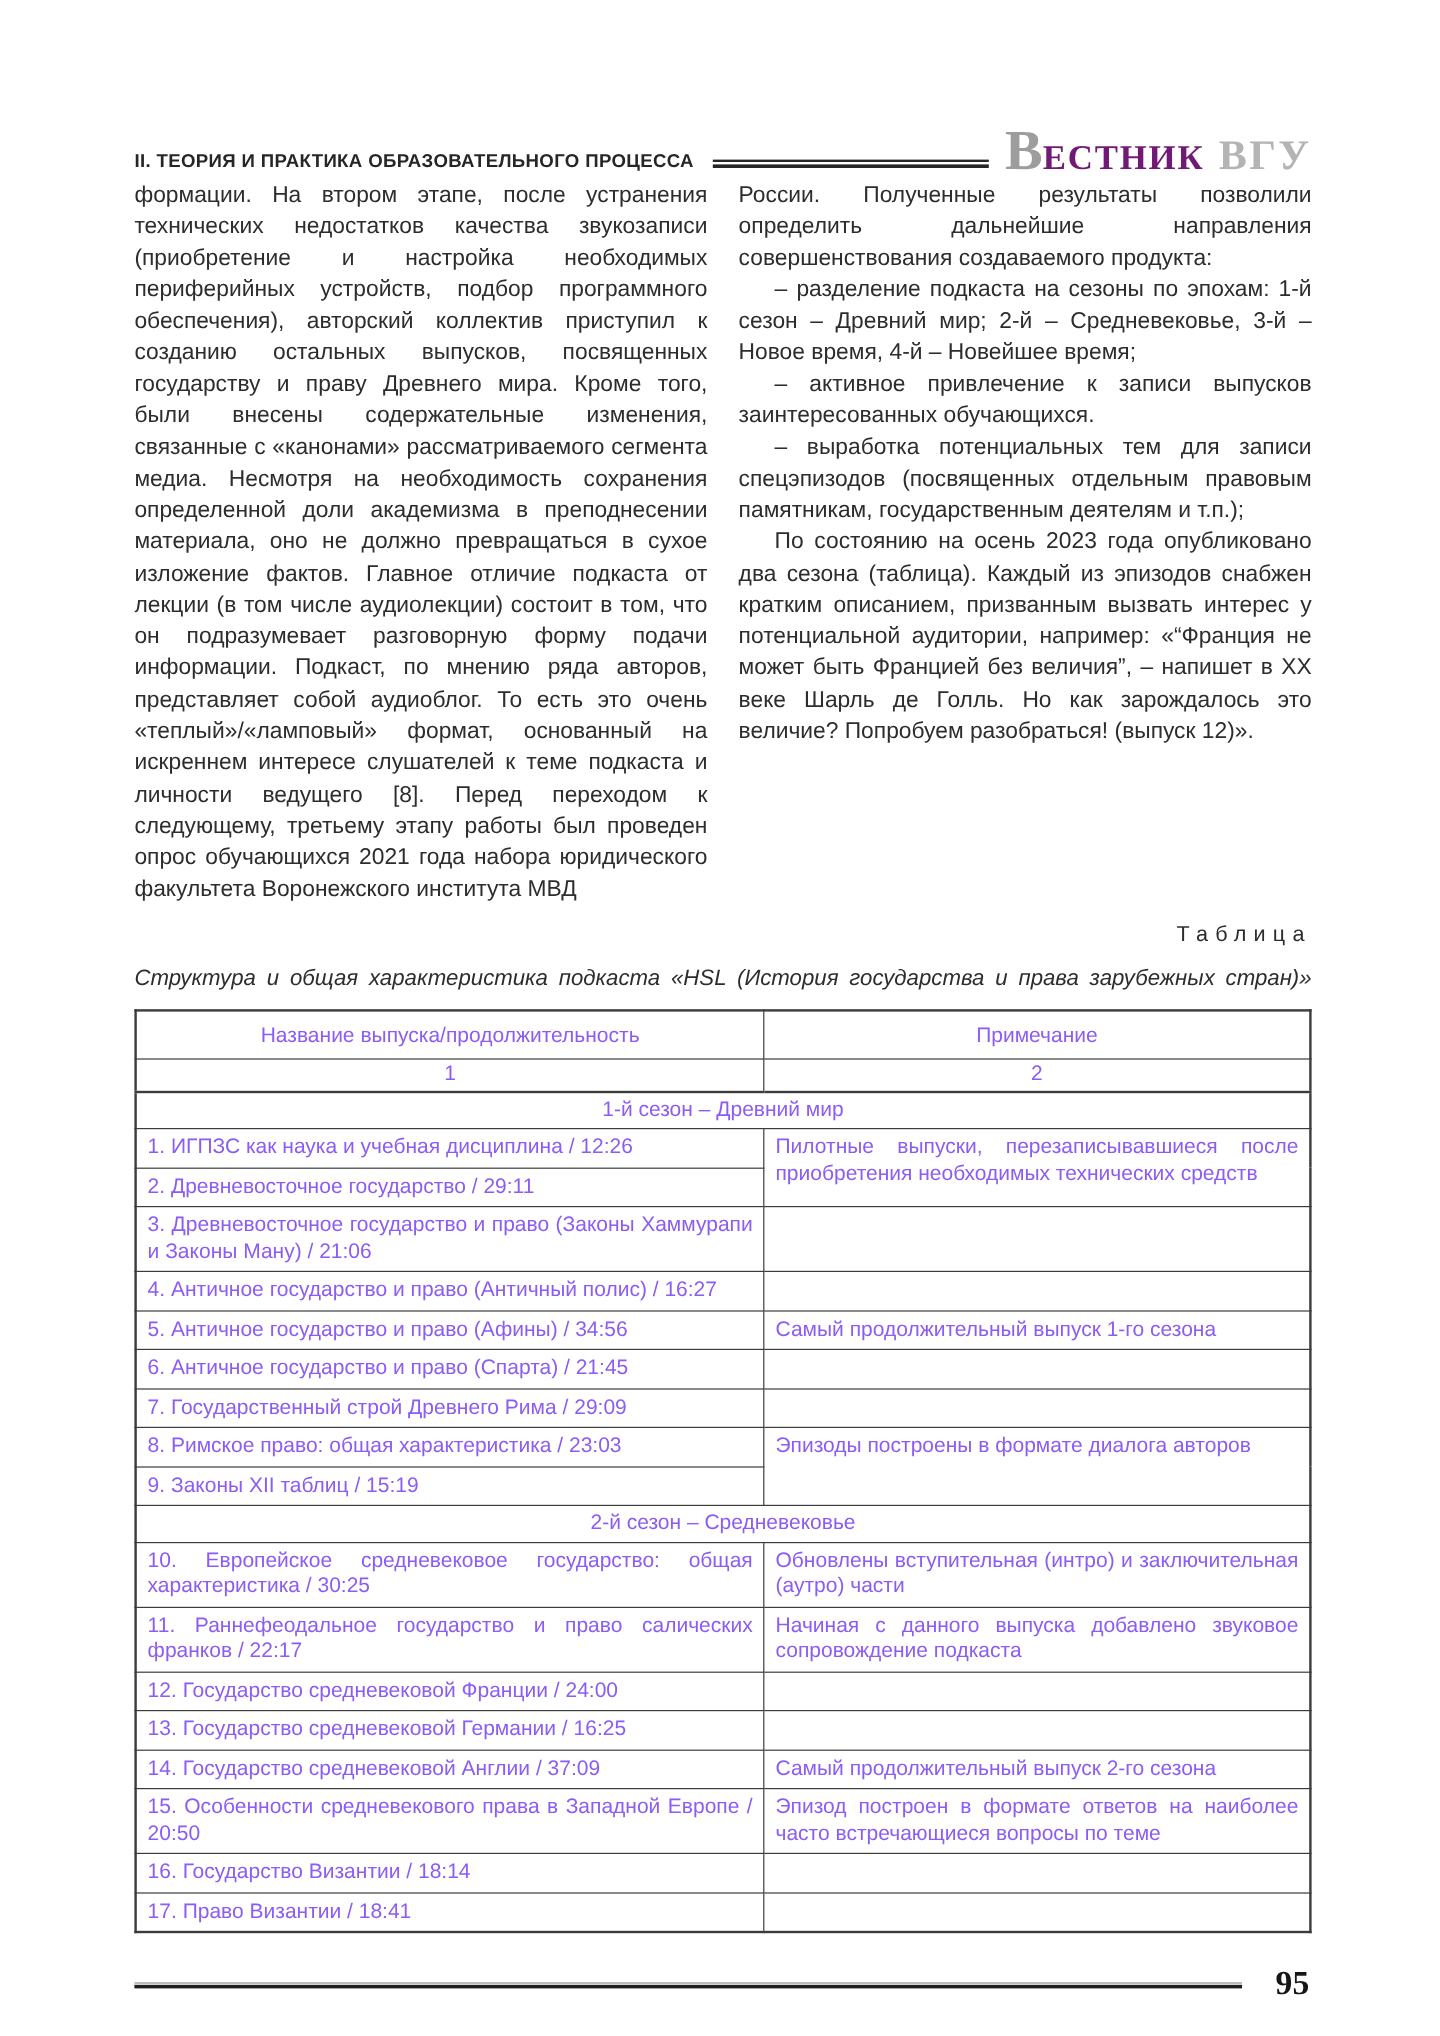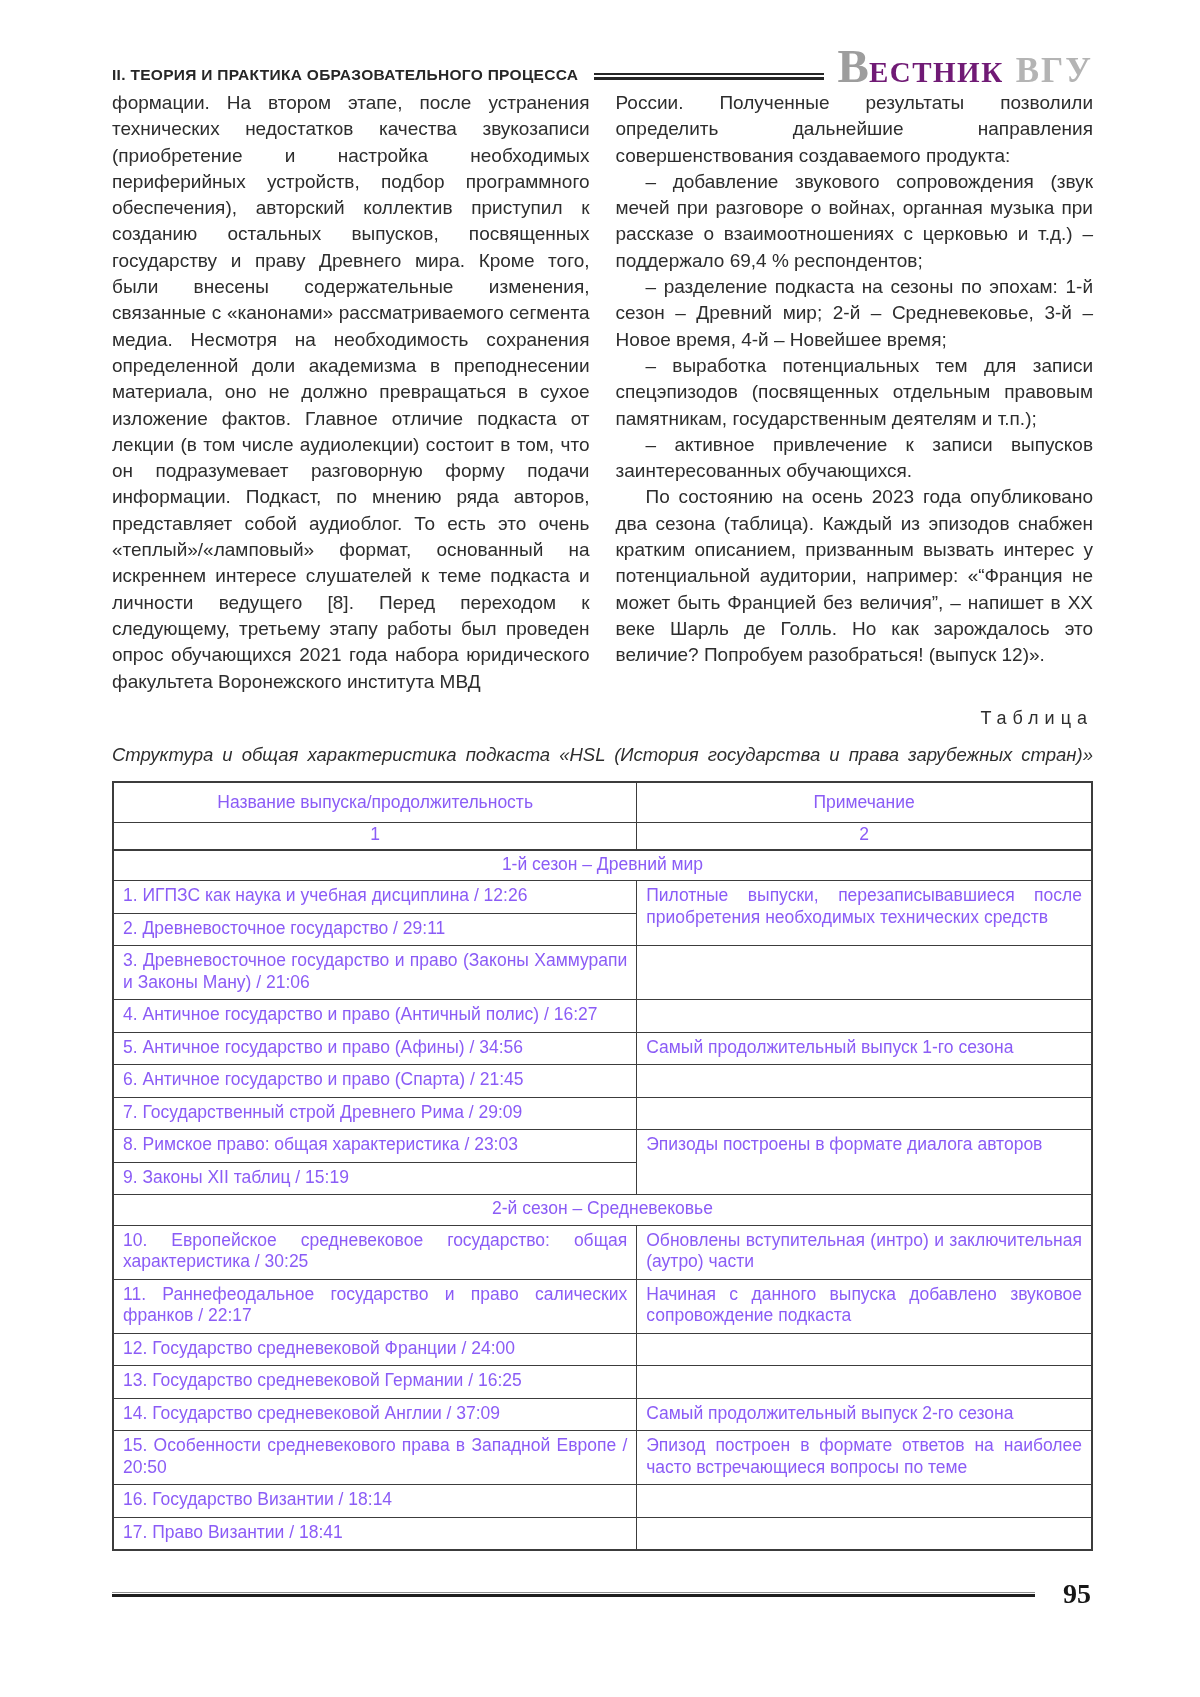--- a/index.html
+++ b/index.html
@@ -3,21 +3,21 @@
 <meta charset="utf-8">
 <style>
   html, body { margin: 0; padding: 0; background: #ffffff; }
   .page {
     position: relative;
     width: 1200px;
     height: 1697px;
     margin: 0 auto;
     background: #ffffff;
     box-sizing: border-box;
-    padding: 43px 107px 0 112px;
+    padding: 103px 107px 0 112px;
     overflow: hidden;
     font-family: "Liberation Sans", sans-serif;
     color: #2d2d2d;
   }
 
   
   .header { display: flex; align-items: flex-end; }
   .section-title {
     font-weight: bold;
     font-size: 15.5px;
@@ -119,24 +119,23 @@
       <span class="logo-initial">В</span><span class="logo-rest">ЕСТНИК</span><span class="logo-abbr">ВГУ</span>
     </div>
   </div>
 
   <div class="columns">
     <div class="col">
       <p>формации. На втором этапе, после устранения технических недостатков качества звукозаписи (приобретение и настройка необходимых периферийных устройств, подбор программного обеспечения), авторский коллектив приступил к созданию остальных выпусков, посвященных государству и праву Древнего мира. Кроме того, были внесены содержательные изменения, связанные с «канонами» рассматриваемого сегмента медиа. Несмотря на необходимость сохранения определенной доли академизма в преподнесении материала, оно не должно превращаться в сухое изложение фактов. Главное отличие подкаста от лекции (в том числе аудиолекции) состоит в том, что он подразумевает разговорную форму подачи информации. Подкаст, по мнению ряда авторов, представляет собой аудиоблог. То есть это очень «теплый»/«ламповый» формат, основанный на искреннем интересе слушателей к теме подкаста и личности ведущего [8]. Перед переходом к следующему, третьему этапу работы был проведен опрос обучающихся 2021 года набора юридического факультета Воронежского института МВД</p>
     </div>
     <div class="col">
       <p>России. Полученные результаты позволили определить дальнейшие направления совершенствования создаваемого продукта:</p>
-      <p class="ind">– добавление звукового сопровождения (звук мечей при разговоре о войнах, органная музыка при рассказе о взаимоотношениях с церковью и т.д.) – поддержало 69,4 % респондентов;</p>
       <p class="ind">– разделение подкаста на сезоны по эпохам: 1-й сезон – Древний мир; 2-й – Средневековье, 3-й – Новое время, 4-й – Новейшее время;</p>
+      <p class="ind">– активное привлечение к записи выпусков заинтересованных обучающихся.</p>
       <p class="ind">– выработка потенциальных тем для записи спецэпизодов (посвященных отдельным правовым памятникам, государственным деятелям и т.п.);</p>
-      <p class="ind">– активное привлечение к записи выпусков заинтересованных обучающихся.</p>
       <p class="ind">По состоянию на осень 2023 года опубликовано два сезона (таблица). Каждый из эпизодов снабжен кратким описанием, призванным вызвать интерес у потенциальной аудитории, например: «“Франция не может быть Францией без величия”, – напишет в XX веке Шарль де Голль. Но как зарождалось это величие? Попробуем разобраться! (выпуск 12)».</p>
     </div>
   </div>
 
   <div class="table-label">Таблица</div>
   <div class="table-caption">Структура и общая характеристика подкаста «HSL (История государства и права зарубежных стран)»</div>
 
   <table class="podcast">
     <colgroup>
         <col style="width:53.5%">

